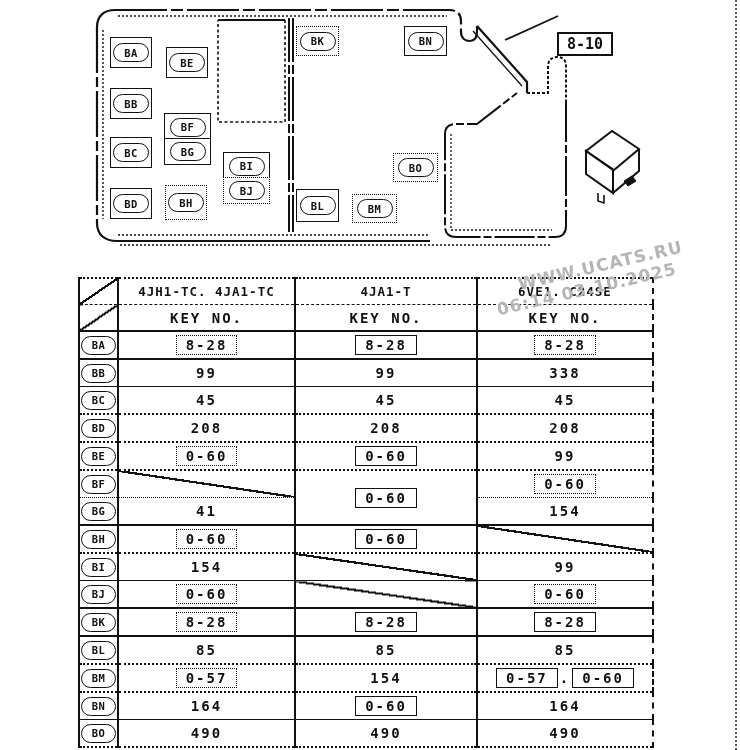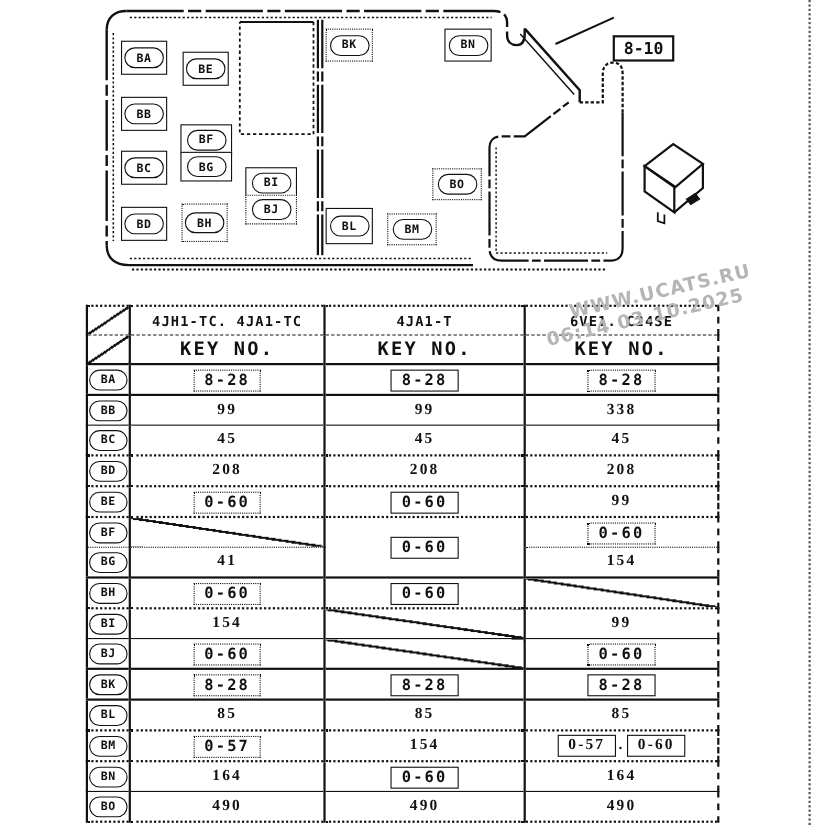--- a/index.html
+++ b/index.html
@@ -38,28 +38,28 @@
         border-right:2px dashed #111;border-bottom:2px dotted #111;}
   table.key td{border-left:2px solid #111;height:26px;text-align:center;
         vertical-align:middle;padding:0;overflow:hidden;}
   table.key td:first-child{border-left:none;}
   table.key col.c-label{width:39px;}
   table.key col.c1{width:177px;}
   table.key col.c2{width:182px;}
   table.key col.c3{width:176px;}
 
   tr.hdr1 td{height:25px;font-size:12.5px;font-weight:bold;letter-spacing:1px;}
-  tr.hdr2 td{height:25px;font-size:17px;font-weight:bold;letter-spacing:2px;
+  tr.hdr2 td{height:25px;font-size:14px;font-weight:bold;letter-spacing:2px;
         border-top:1.5px dashed #111;}
   tr.s2 td{border-top:2px solid #111;}
   tr.s1 td{border-top:1.3px solid #111;}
   tr.d2 td{border-top:2px dotted #111;}
   tr.d1 td{border-top:1.3px dotted #111;}
 
-  td.val{font-size:14px;font-weight:bold;letter-spacing:2px;font-family:Liberation Serif, serif;}
+  td.val{font-size:14px;font-weight:bold;letter-spacing:2px;}
   td .boxv{display:inline-block;padding:0 9px;line-height:18px;font-size:14px;
         font-weight:bold;letter-spacing:2px;text-align:center;}
   td .boxv.dotted{border:1.6px dotted #111;}
   td .boxv.solid{border:1.6px solid #111;}
   td .psep{display:inline-block;margin:0 2px;font-weight:bold;}
   td.slash-up{background:linear-gradient(to top right,
         transparent calc(50% - 1.1px), #111 calc(50% - 1.1px),
         #111 calc(50% + 1.1px), transparent calc(50% + 1.1px));}
   td.slash-down{background:linear-gradient(to bottom right,
         transparent calc(50% - 1.1px), #111 calc(50% - 1.1px),

